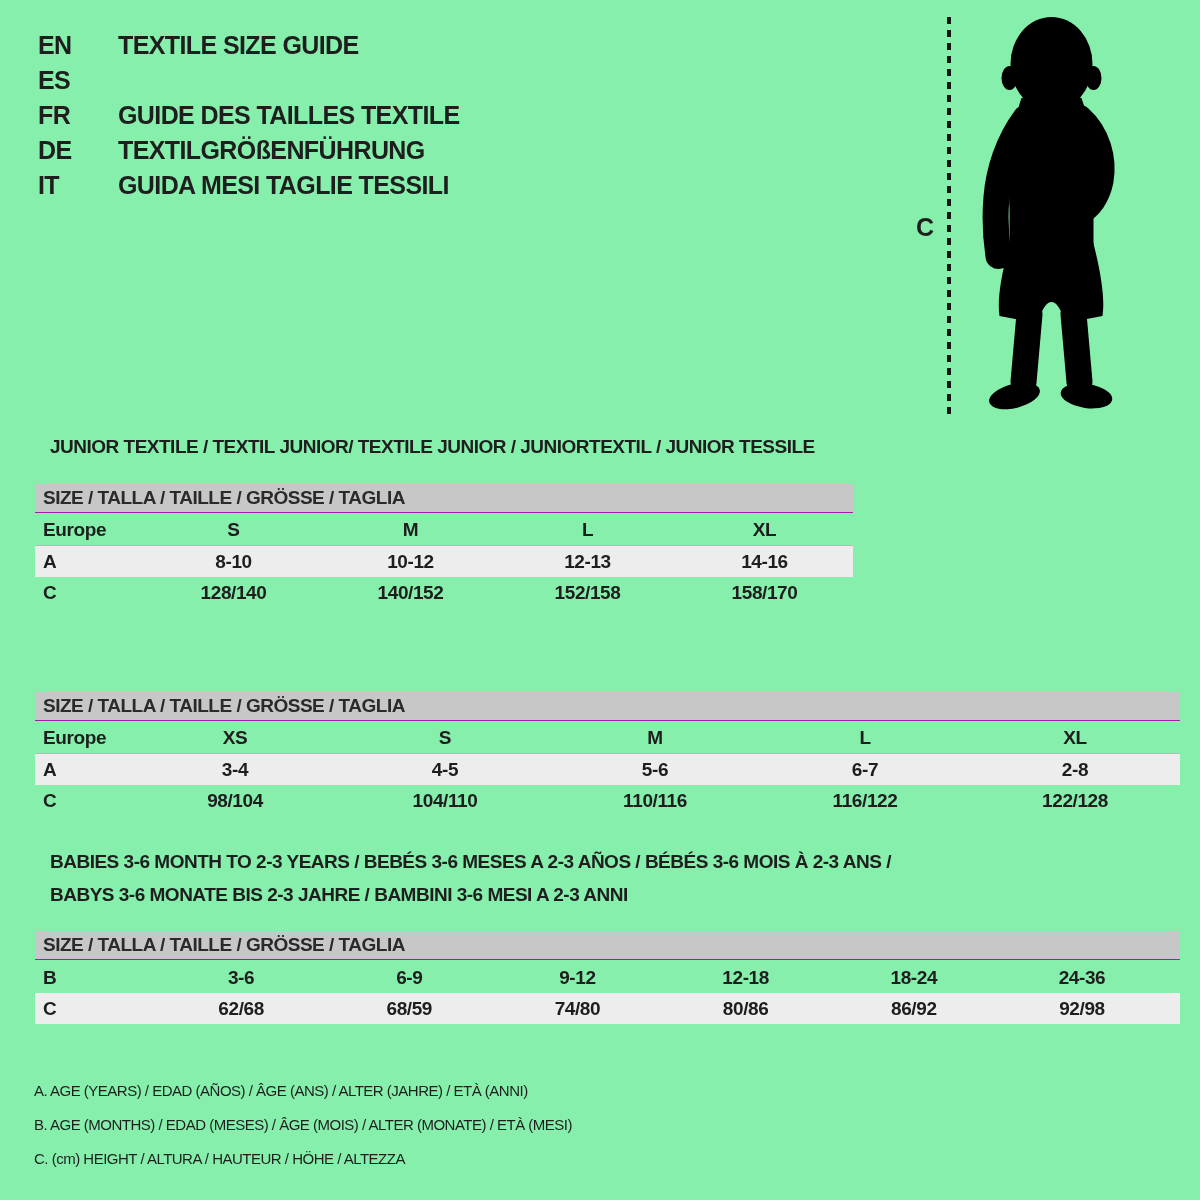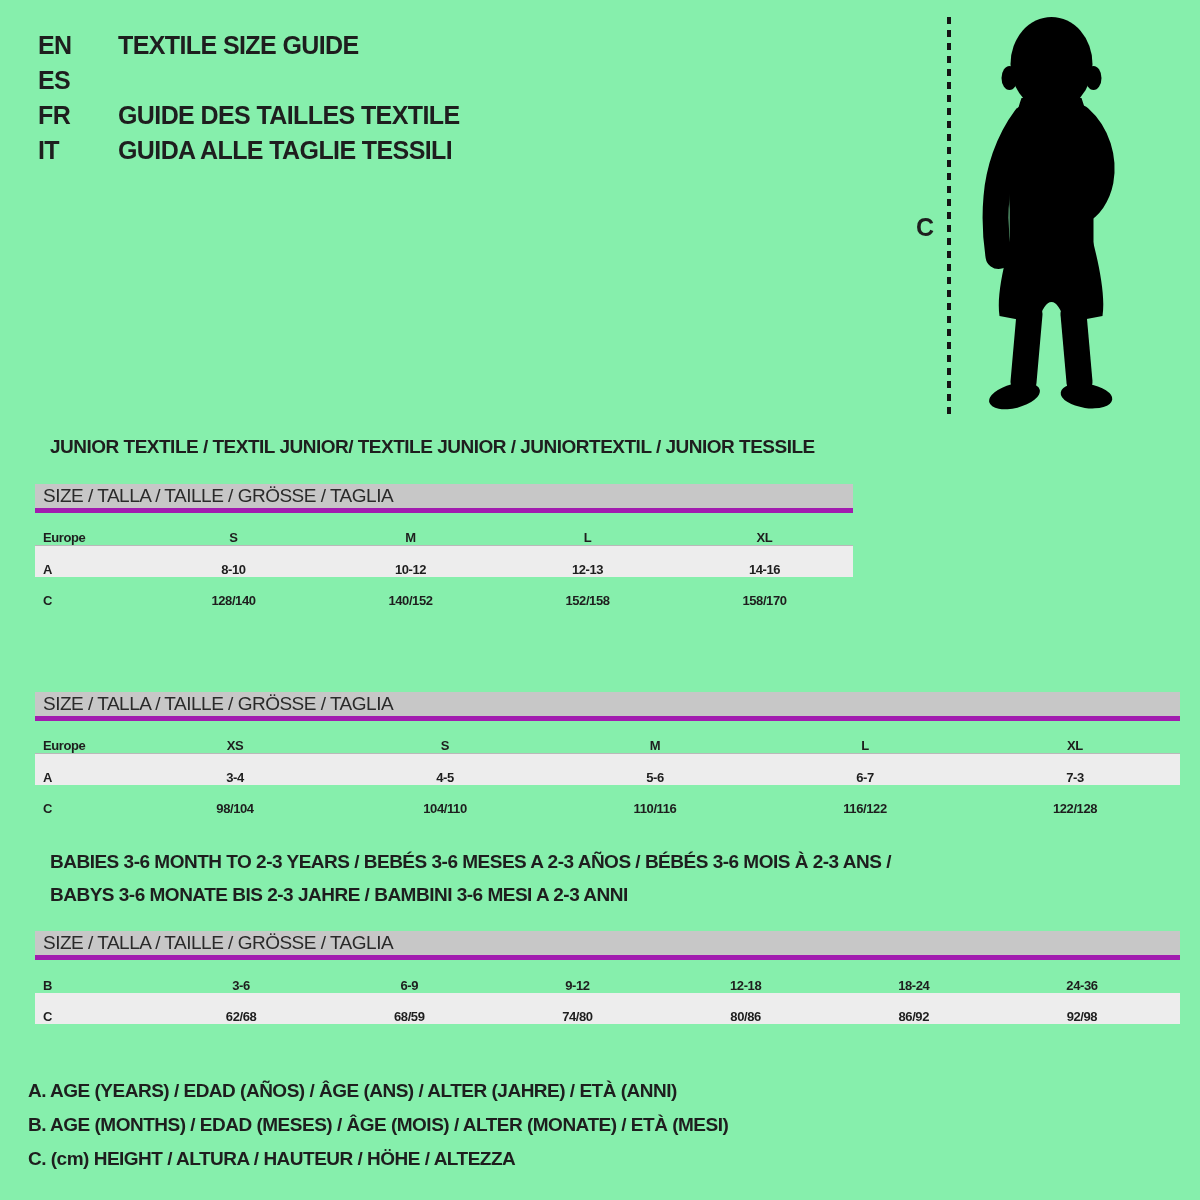--- a/index.html
+++ b/index.html
@@ -20,58 +20,62 @@
   
   .sec-title{position:absolute;left:38px;font-size:19px;font-weight:700;
     letter-spacing:-0.5px;white-space:nowrap;line-height:22px;margin-left:12px;}
   .subscript{font-size:12px;position:relative;top:4px;}
   .two-line{line-height:33px;}
   
   .table{position:absolute;left:35px;}
   .t1{top:484px;width:818px;}
   .t2{top:692px;width:1145px;}
   .t3{top:931px;width:1145px;}
-  .size-bar{height:29px;background:#c7c7c7;border-bottom:5px solid #a21caf;
+  .size-bar{height:29px;background:#c7c7c7;border-bottom:1px solid #a21caf;
     display:flex;align-items:center;padding-left:8px;box-sizing:border-box;
-    font-size:19px;font-weight:400;letter-spacing:-0.5px;color:#2a2a2a;}
-  .trow{display:flex;align-items:flex-end;height:31px;font-size:13px;font-weight:700;
+    font-size:19px;font-weight:700;letter-spacing:-0.5px;color:#2a2a2a;}
+  .trow{display:flex;align-items:center;height:31px;font-size:19px;font-weight:700;
     letter-spacing:-0.4px;box-sizing:border-box;}
   .head-row{margin-top:2px;border-bottom:1px solid #b9b9b9;}
   .gap-top{margin-top:2px;}
   .lbl{padding-left:8px;box-sizing:border-box;}
   .t1 .lbl{width:110px;}
   .t2 .lbl{width:95px;}
   .t3 .lbl{width:122px;}
   .t3 .trow{padding-right:14px;}
   .cell{flex:1;text-align:center;}
   .stripe{background:#ededed;}
   
-  .legend{position:absolute;left:28px;top:1074px;font-size:19px;font-weight:700;
+  .legend{position:absolute;left:34px;top:1074px;font-size:15px;font-weight:400;
     letter-spacing:-0.5px;line-height:34px;white-space:nowrap;}
 </style>
 </head>
 <body>
 
 <div class="page">
 
   <div class="langs">
     <div class="lang-row">
       <span class="lang-code">EN</span>
       <span>TEXTILE SIZE GUIDE</span>
     </div>
     <div class="lang-row">
       <span class="lang-code">ES</span>
     </div>
     <div class="lang-row">
       <span class="lang-code">FR</span>
       <span>GUIDE DES TAILLES TEXTILE</span>
     </div>
     <div class="lang-row">
+      <span class="lang-code">DE</span>
+      <span>TEXTILGRÖßENFÜHRUNG</span>
+    </div>
+    <div class="lang-row">
       <span class="lang-code">IT</span>
-      <span>GUIDA ALLE TAGLIE TESSILI</span>
+      <span>GUIDA MESI TAGLIE TESSILI</span>
     </div>
   </div>
 
   <div class="dash-line"></div>
   <div class="c-label">C</div>
   <svg class="silhouette" width="175" height="400" viewBox="0 0 170 400">
     <g fill="#000000">
       <ellipse cx="86" cy="50" rx="41" ry="47"></ellipse>
       <ellipse cx="44" cy="64" rx="8" ry="12"></ellipse>
       <ellipse cx="128" cy="64" rx="8" ry="12"></ellipse>
@@ -123,21 +127,21 @@
       <div class="cell">M</div>
       <div class="cell">L</div>
       <div class="cell">XL</div>
     </div>
     <div class="trow stripe">
       <div class="lbl">A</div>
       <div class="cell">3-4</div>
       <div class="cell">4-5</div>
       <div class="cell">5-6</div>
       <div class="cell">6-7</div>
-      <div class="cell">7-3</div>
+      <div class="cell">2-8</div>
     </div>
     <div class="trow">
       <div class="lbl">C</div>
       <div class="cell">98/104</div>
       <div class="cell">104/110</div>
       <div class="cell">110/116</div>
       <div class="cell">116/122</div>
       <div class="cell">122/128</div>
     </div>
   </div>

